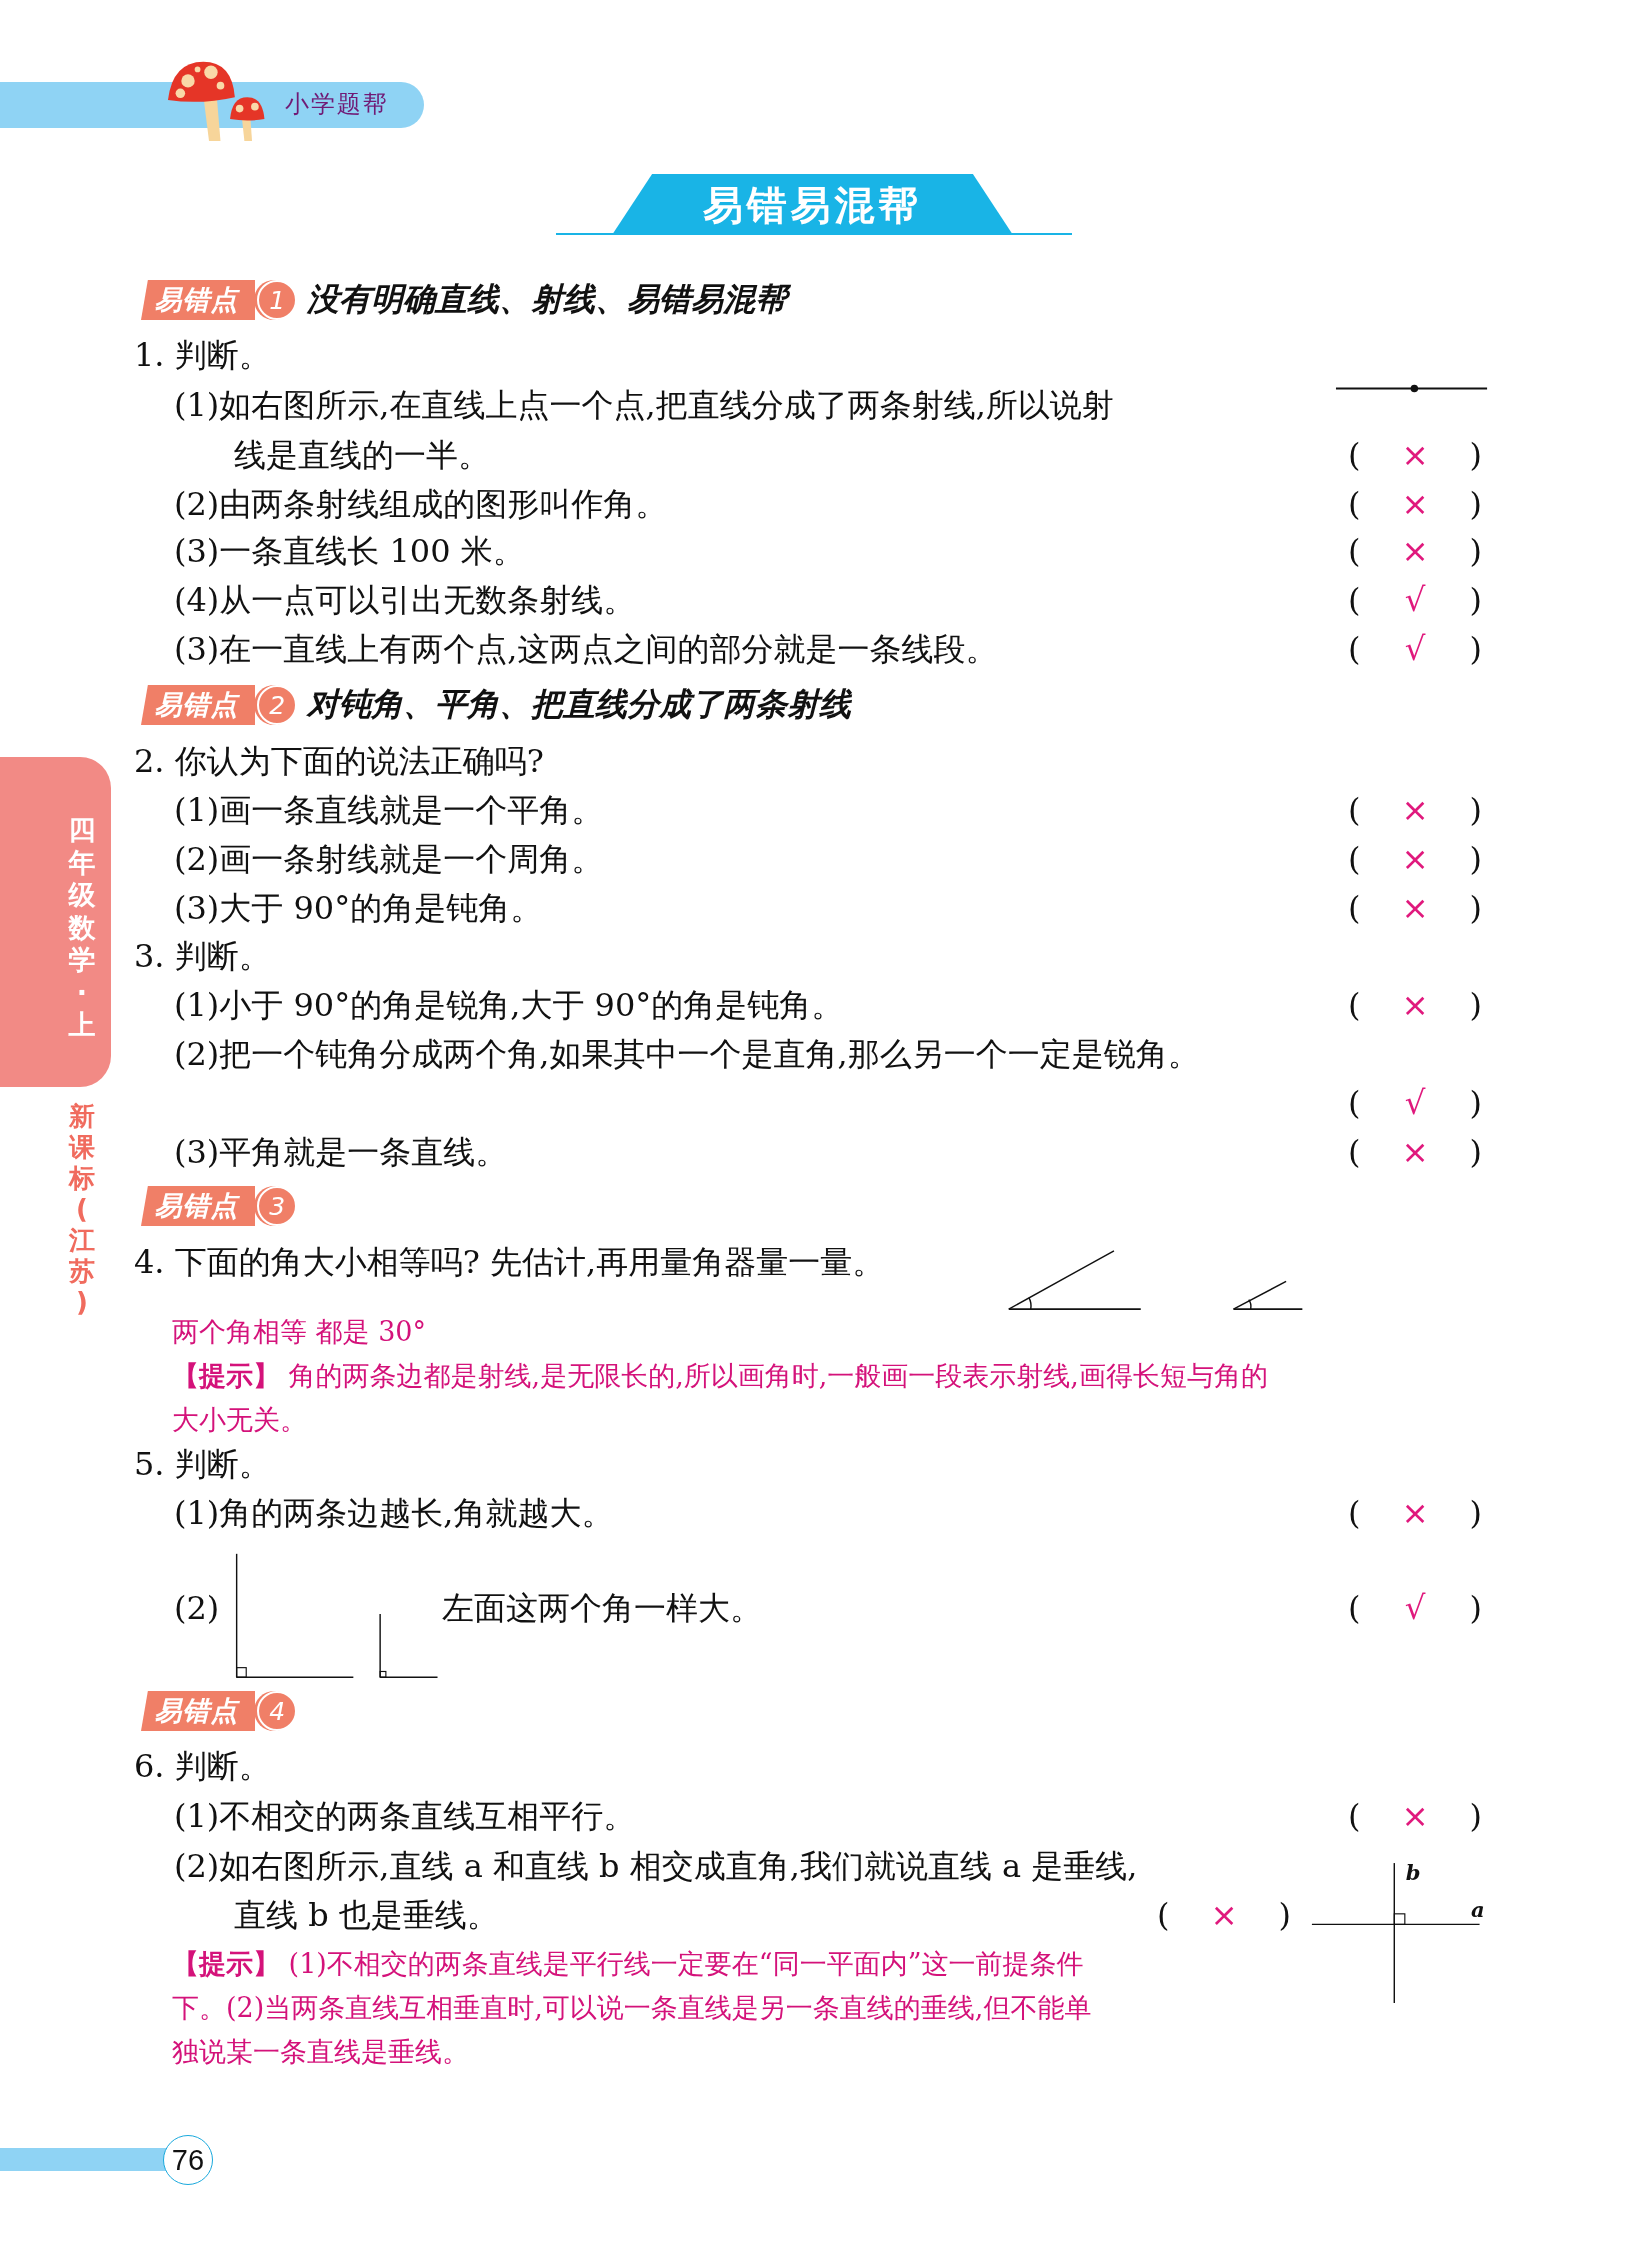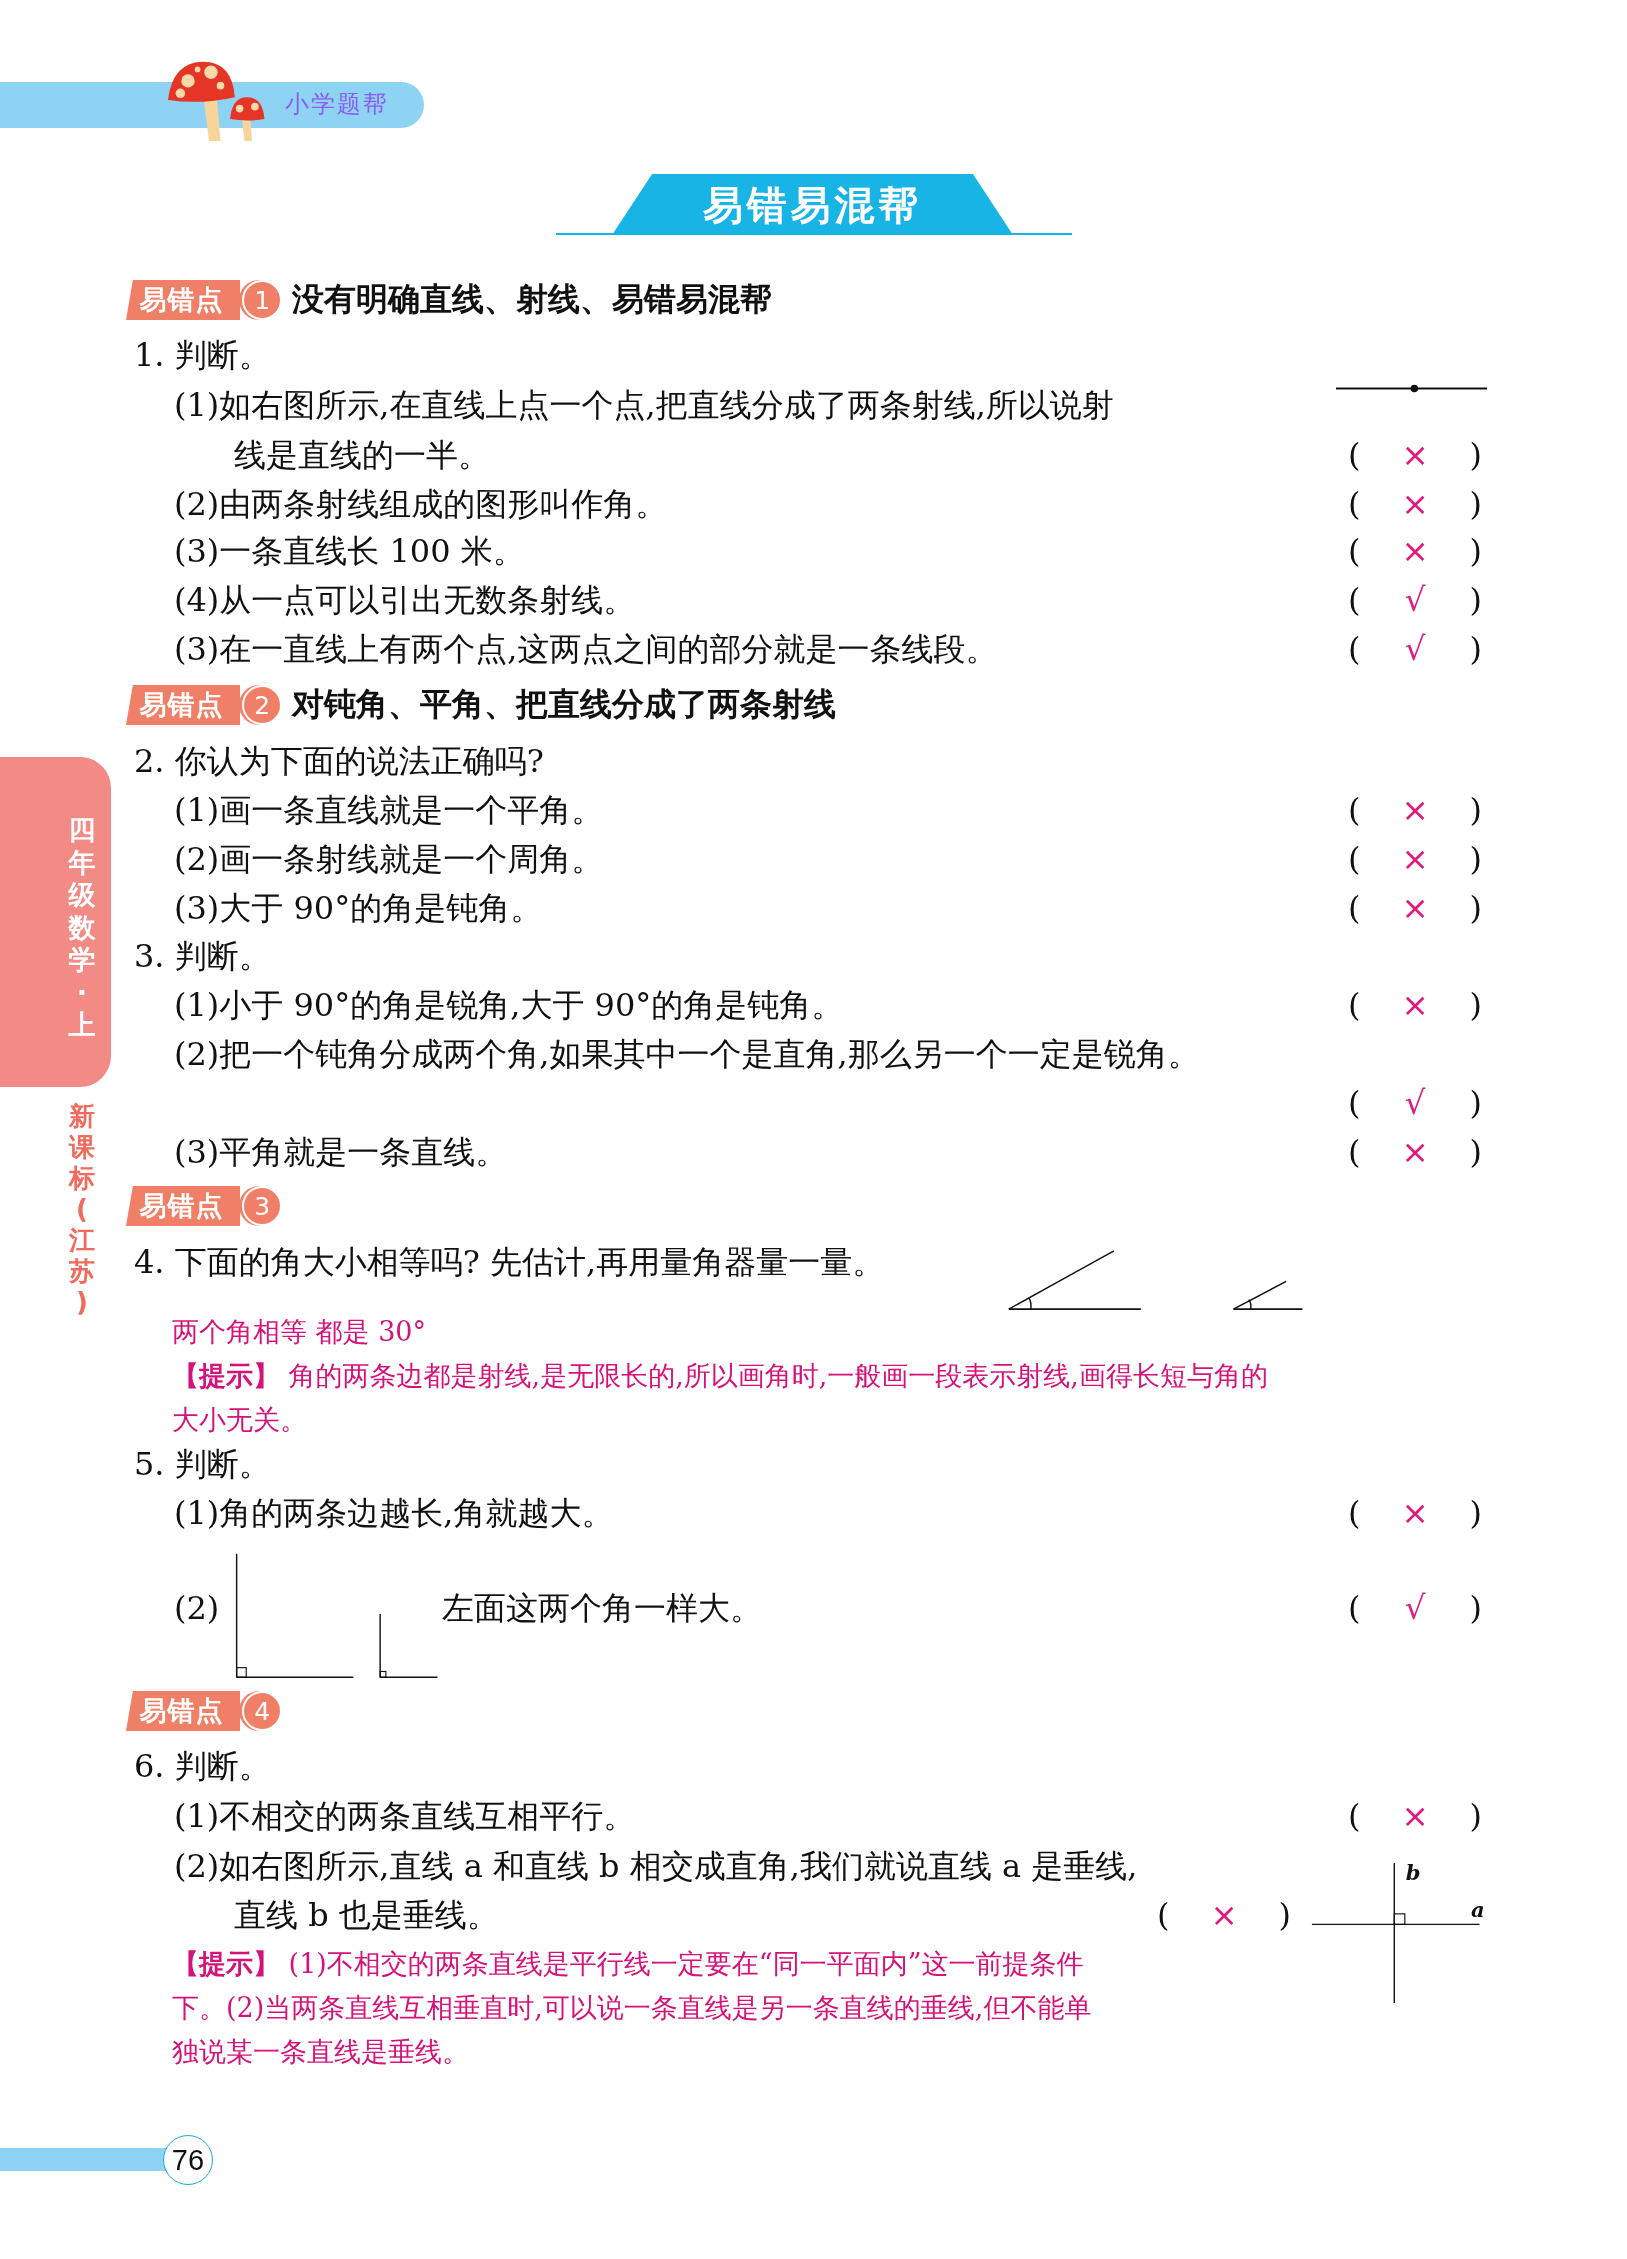--- a/index.html
+++ b/index.html
@@ -11,21 +11,21 @@
   }
   .abs { position:absolute; }
 
   
   .brand-bar {
     left:0; top:82px; width:424px; height:46px;
     background:#8fd3f4; border-radius:0 23px 23px 0;
   }
   .brand-text {
     left:285px; top:88px; font-family:"DejaVu Sans",sans-serif;
-    font-size:24px; letter-spacing:1.9px; color:#8b5cf6;
+    font-size:24px; letter-spacing:1.9px; color:#701a75;
   }
   .mushroom { left:163px; top:57px; }
 
   
   .banner-line { left:556px; top:233px; width:516px; height:1.9px; background:#19b4e6; }
   .banner {
     left:612px; top:174px; width:401px; height:61px;
     background:#19b4e6;
     clip-path: polygon(10% 0, 90% 0, 100% 100%, 0 100%);
     border-radius:7.6px 7.6px 0 0;
@@ -46,21 +46,21 @@
     color:#fff; font-family:"DejaVu Sans",sans-serif; font-weight:bold;
     font-size:27px; line-height:32.5px; text-align:center;
   }
   .side-sub-text {
     left:63px; top:1101px; width:38px;
     color:#f06b5e; font-family:"DejaVu Sans",sans-serif; font-weight:bold;
     font-size:26px; line-height:31px; text-align:center;
   }
 
   
-  .sec-head { left:126px; height:42px; display:flex; align-items:center; }
+  .sec-head { left:141px; height:42px; display:flex; align-items:center;font-style:italic; }
   .sec-badge {
     height:40px; background:#f07f67; color:#fff;
     font-family:"DejaVu Sans",sans-serif; font-weight:bold; font-size:27px;
     padding:0 17px 0 13.4px; display:flex; align-items:center;
     clip-path: polygon(6% 0, 100% 0, 100% 100%, 0 100%);
     letter-spacing:1px;
   }
   .sec-num {
     width:36px; height:36px; border-radius:50%; background:#f07f67;
     color:#fff; font-family:"DejaVu Sans",sans-serif; font-size:25px;

